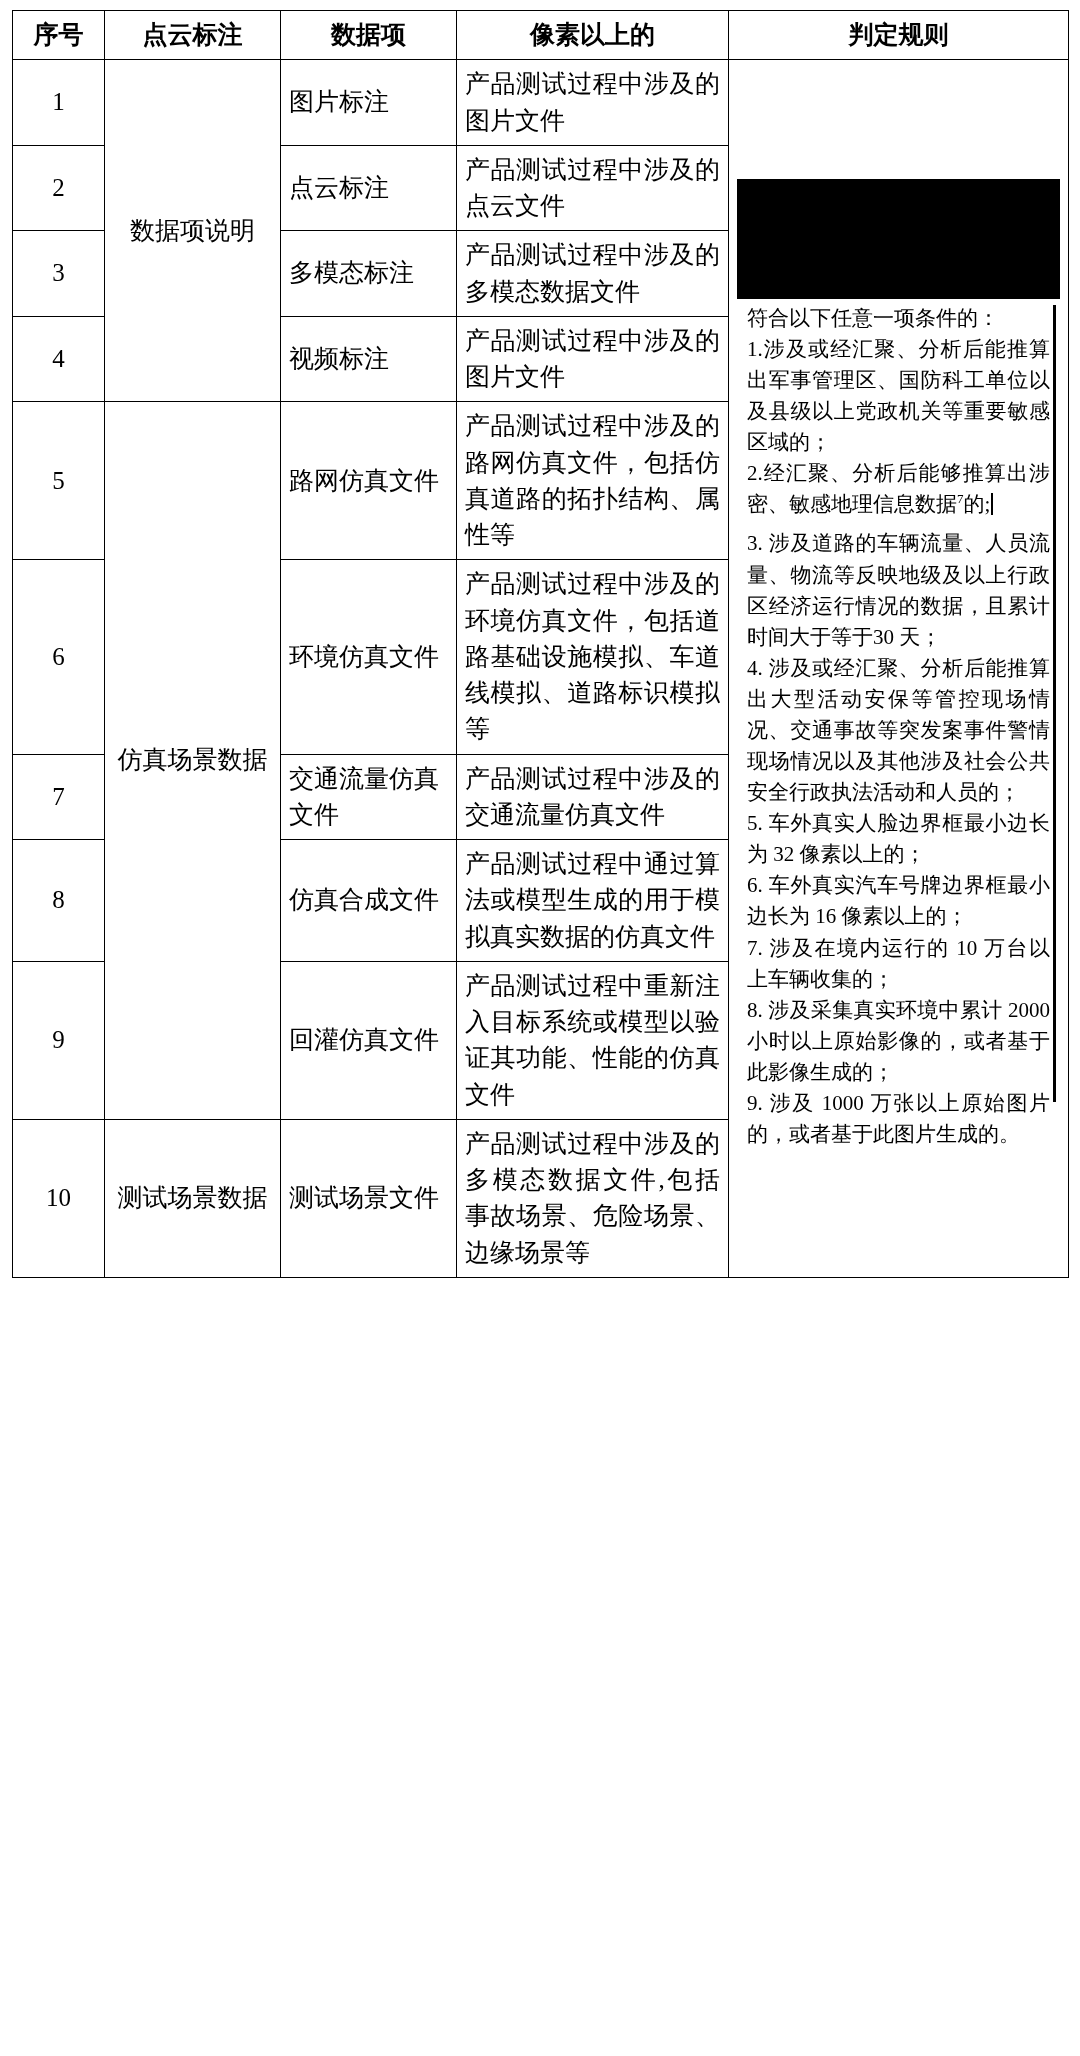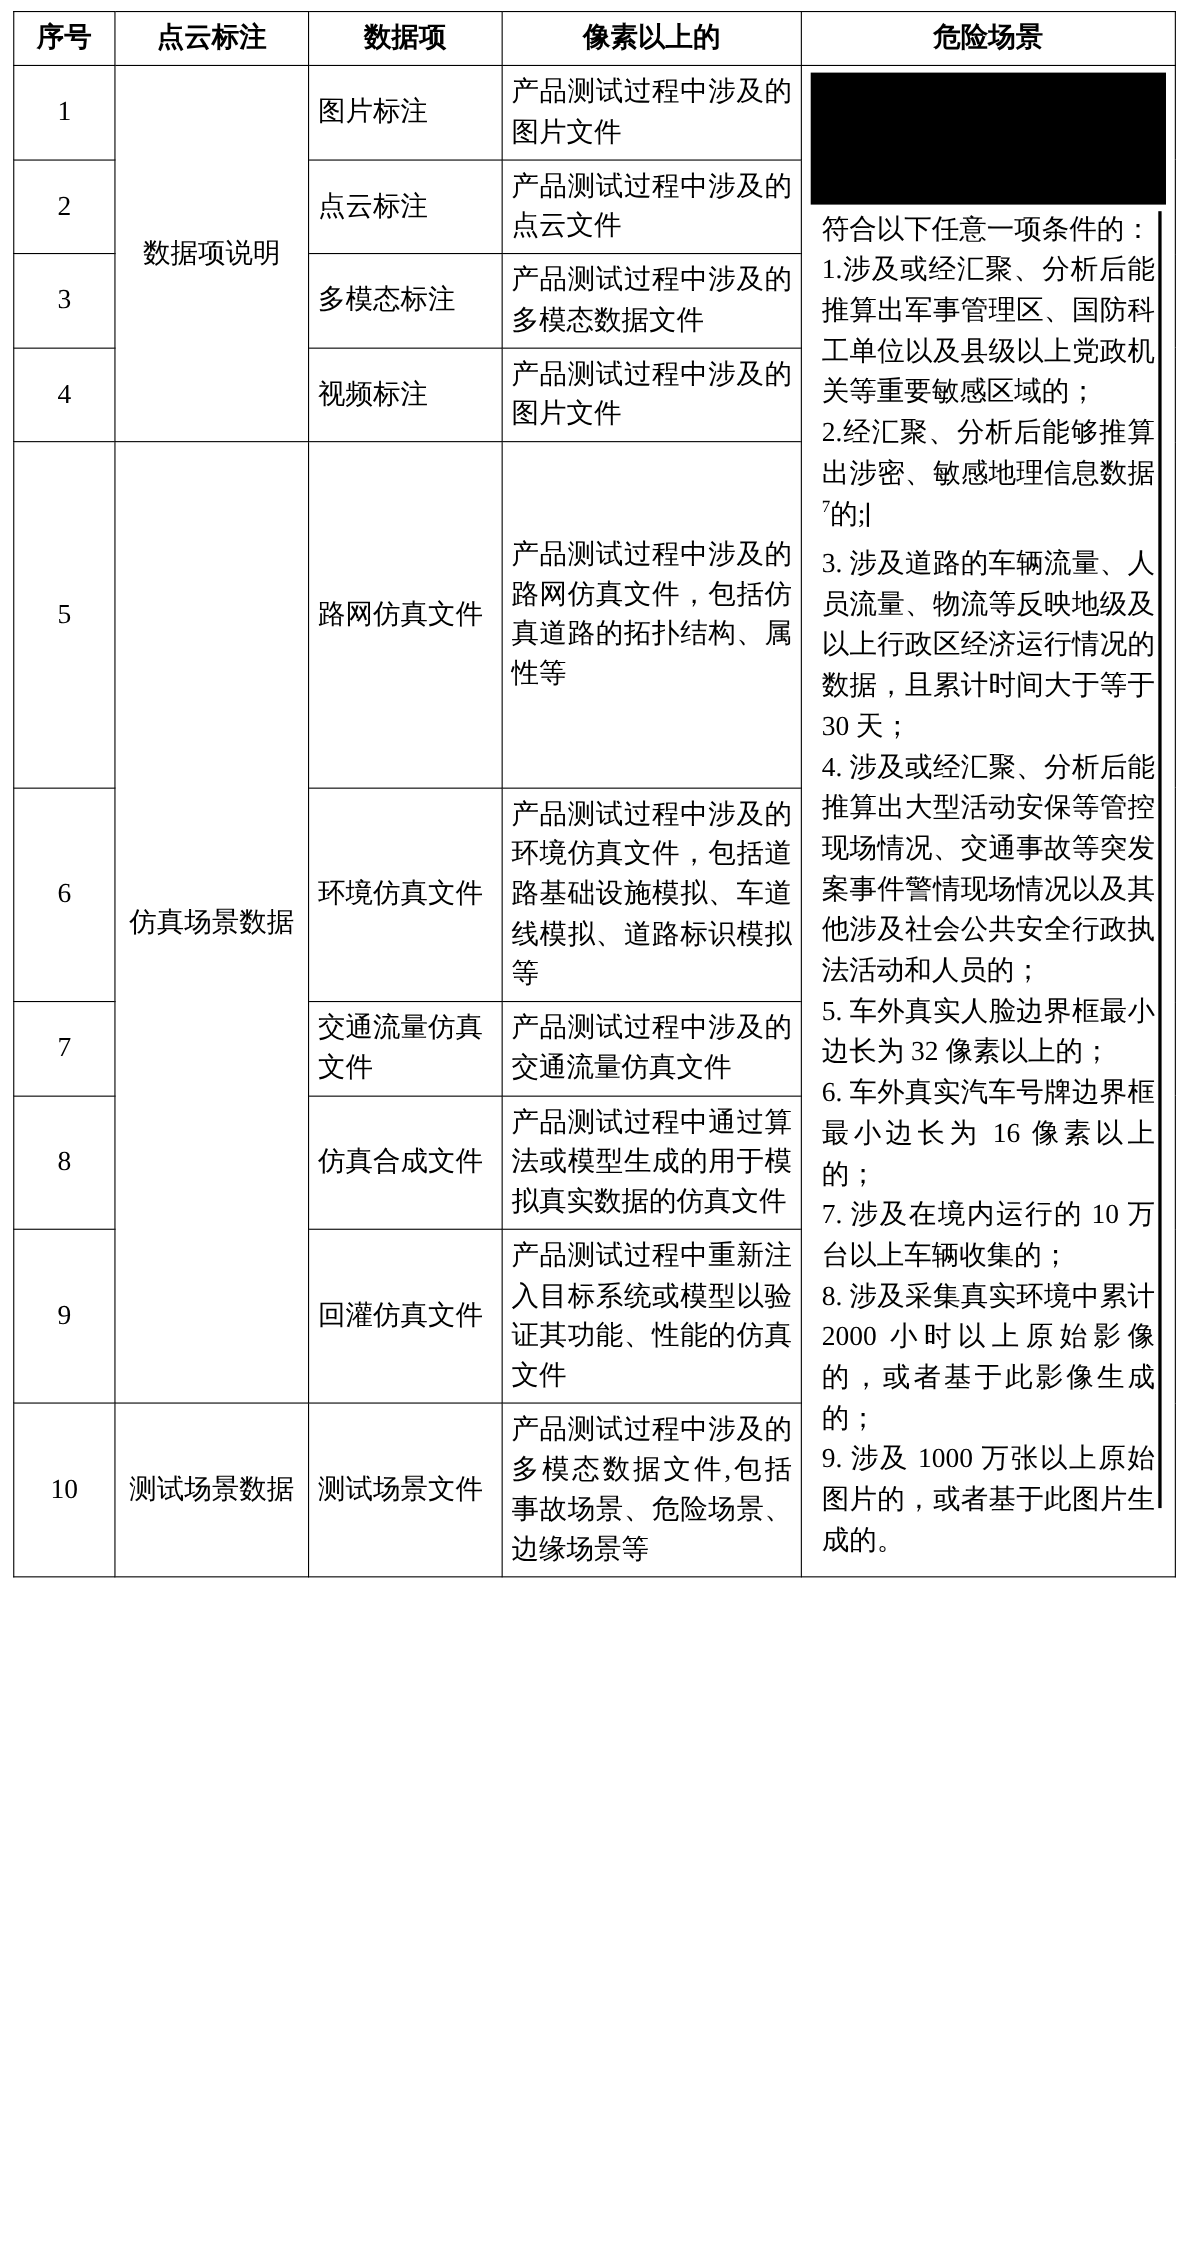--- a/index.html
+++ b/index.html
@@ -73,21 +73,21 @@
     height: 100%;
     padding: 0;
   }
   .redaction {
     background: #000000;
     height: 120px;
     width: 100%;
     margin: 0 0 4px 0;
   }
   .rule-text {
-    font-size: 25px;
+    font-size: 21px;
     line-height: 1.48;
     text-align: justify;
     text-align-last: left;
     padding: 0 10px 8px 10px;
     white-space: pre-wrap;
     position: relative;
   }
   .rule-text .caret {
     display: inline-block;
     width: 0;
@@ -117,21 +117,21 @@
       <col class="c-item">
       <col class="c-desc">
       <col class="c-rule">
     </colgroup>
     <thead>
       <tr>
         <th>序号</th>
         <th>点云标注</th>
         <th>数据项</th>
         <th>像素以上的</th>
-        <th>危险场景</th>
+        <th>判定规则</th>
       </tr>
     </thead>
     <tbody>
       <tr>
         <td class="seq">1</td>
         <td class="cat" rowspan="4">数据项说明</td>
         <td class="item">图片标注</td>
         <td class="desc">产品测试过程中涉及的图片文件</td>
         <td class="rule" rowspan="10">
           <div class="rule-inner">

